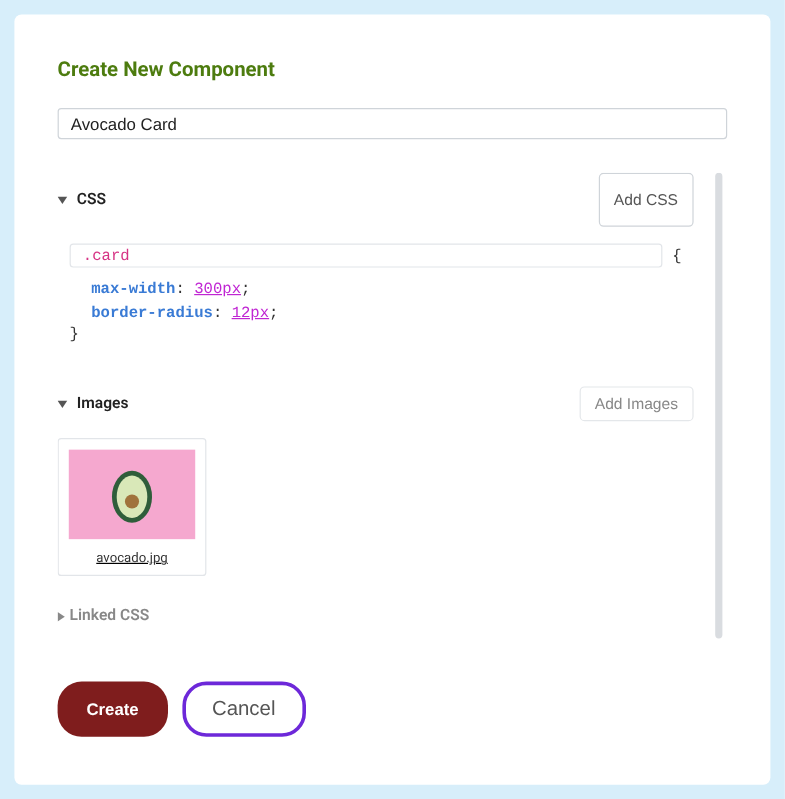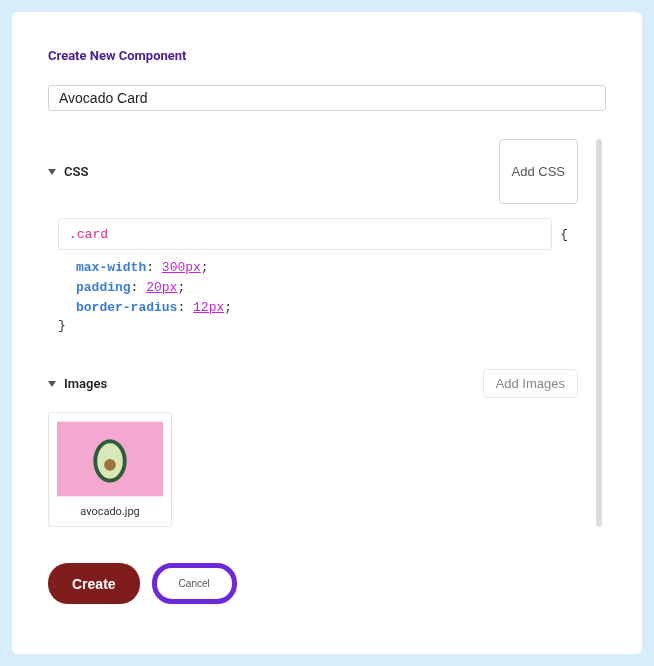--- a/index.html
+++ b/index.html
@@ -12,23 +12,23 @@
     }
     .panel {
       background: #fff;
       border-radius: 6px;
       width: 100%;
       height: 100%;
       padding: 36px 36px 24px 36px;
       position: relative;
     }
     .title {
-      font-size: 13px;
+      font-size: 17px;
       font-weight: 700;
-      color: #4c1d95;
+      color: #4d7c0f;
       margin-bottom: 22px;
     }
     .name-input {
       width: 100%;
       height: 26px;
       border: 1px solid #cfd4d9;
       border-radius: 3px;
       padding: 0 10px;
       font-size: 14px;
       color: #222;
@@ -81,21 +81,21 @@
       width: 0; height: 0;
       border-top: 4px solid transparent;
       border-bottom: 4px solid transparent;
       border-left: 6px solid #888;
     }
     .btn-outline {
       border: 1px solid #cfd4d9;
       background: #fff;
       color: #555;
       font-size: 13px;
-      padding: 24px 12px;
+      padding: 14px 12px;
       border-radius: 4px;
       cursor: pointer;
     }
     .btn-outline-faded {
       border: 1px solid #e4e7ea;
       background: #fff;
       color: #888;
       font-size: 13px;
       padding: 6px 12px;
       border-radius: 4px;
@@ -109,21 +109,21 @@
       margin-bottom: 26px;
     }
     .selector-row {
       display: flex;
       align-items: center;
       gap: 8px;
       margin-bottom: 8px;
     }
     .selector-input {
       flex: 1;
-      height: 32px;
+      height: 20px;
       border: 1px solid #e2e5e9;
       border-radius: 3px;
       padding: 0 10px;
       font-family: inherit;
       font-size: 13px;
       color: #d63384;
       outline: none;
     }
     .brace { color: #333; }
     .decl {
@@ -132,20 +132,21 @@
       white-space: pre;
     }
     .prop { color: #3a7bd5; font-weight: bold; }
     .colon { color: #333; }
     .val { color: #c026d3; text-decoration: underline; }
     .semi { color: #333; }
     .images-grid {
       display: flex;
       gap: 12px;
       margin-bottom: 26px;
+      text-decoration: underline;
     }
     .image-card {
       border: 1px solid #e2e5e9;
       border-radius: 3px;
       padding: 8px;
       width: 124px;
       display: flex;
       flex-direction: column;
       align-items: center;
       gap: 8px;
@@ -183,22 +184,22 @@
       border: none;
       font-size: 14px;
       font-weight: 600;
       padding: 10px 24px;
       border-radius: 20px;
       cursor: pointer;
     }
     .btn-secondary {
       background: #fff;
       color: #555;
-      border: 5px solid #6d28d9;
-      font-size: 10px;
+      border: 3px solid #6d28d9;
+      font-size: 17px;
       padding: 10px 22px;
       border-radius: 20px;
       cursor: pointer;
     }
   </style>
 </head>
 <body>
 
 <div class="panel">
   <h1 class="title">Create New Component</h1>
@@ -214,21 +215,20 @@
       </div>
       <button class="btn-outline">Add CSS</button>
     </div>
 
     <div class="css-block">
       <div class="selector-row">
         <input type="text" class="selector-input" value=".card" style="">
         <span class="brace">{</span>
       </div>
       <div class="decl"><span class="prop">max-width</span><span class="colon">: </span><span class="val">300px</span><span class="semi">;</span></div>
-      <div class="decl"><span class="prop">padding</span><span class="colon">: </span><span class="val">20px</span><span class="semi">;</span></div>
       <div class="decl"><span class="prop">border-radius</span><span class="colon">: </span><span class="val">12px</span><span class="semi">;</span></div>
       <div class="brace">}</div>
     </div>
 
     <div class="section-header">
       <div class="section-left">
         <span class="triangle-down"></span>
         <span>Images</span>
       </div>
       <button class="btn-outline-faded">Add Images</button>

